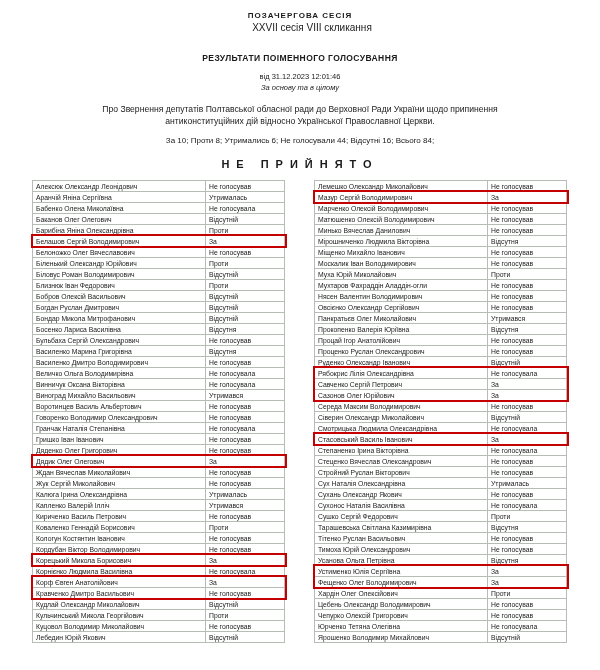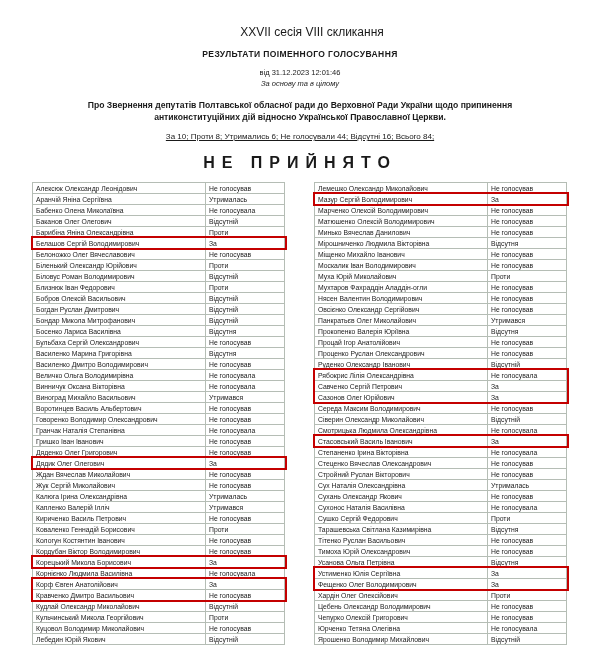--- a/index.html
+++ b/index.html
@@ -5,49 +5,50 @@
   :root { --box-color:#c40000; --cell-border:#b5bdb5; }
   * { box-sizing:border-box; }
   html,body { margin:0; padding:0; }
   body {
     width:600px; height:670px; background:#ffffff; color:#1a1a1a;
     font-family:"Liberation Sans", sans-serif; overflow:hidden;
   }
   .header { text-align:center; padding-top:7px; }
   .org { font-size:8px; letter-spacing:3px; }
   .session-type { font-size:8px; font-weight:bold; letter-spacing:1px; margin-top:4px; }
-  .session-num { font-size:12px; margin-top:18px;padding-left:24px; }
-  .doc-title { font-size:8.5px; font-weight:bold; margin-top:10px; letter-spacing:.4px; }
+  .session-num { font-size:10px; margin-top:2px;padding-left:24px; }
+  .doc-title { font-size:8.5px; font-weight:bold; margin-top:20px; letter-spacing:.4px; }
   .datetime { font-size:7.5px; margin-top:9px; }
   .basis { font-size:7.5px; margin-top:2px;font-style:italic; }
   .question {
-    font-size:8.6px; font-weight:bold; width:470px; margin:11px auto 0;
+    font-size:8.6px; font-weight:normal; width:470px; margin:11px auto 0;
     line-height:1.4; text-align:center;
   }
-  .totals { font-size:8px; margin-top:9px; text-align:center;text-decoration:underline; }
+  .totals { font-size:8px; margin-top:9px; text-align:center; }
   .result {
-    font-size:16px; font-weight:bold; letter-spacing:7px; margin-top:13px;
+    font-size:11px; font-weight:bold; letter-spacing:7px; margin-top:13px;
     text-align:center;
   }
   .columns { display:flex; justify-content:center; gap:28px; margin-top:11px; }
   .vote-table { width:254px; }
   .row { display:flex; margin-top:-1px; }
   .cell {
     border:1px solid var(--cell-border); height:12px; font-size:6.8px;
     padding:0 3px; display:flex; align-items:center; white-space:nowrap;
     overflow:hidden; background:#fff;
   }
   .name { width:174px; }
   .vote { width:80px; margin-left:-1px; }
   .boxed-group { outline:2px solid var(--box-color); outline-offset:-1px; position:relative; z-index:2; }
 </style>
 </head>
 <body>
 
 <div class="header">
+  <div class="session-type">ПОЗАЧЕРГОВА СЕСІЯ</div>
   <div class="session-num">XXVII сесія VIII скликання</div>
   <div class="doc-title">РЕЗУЛЬТАТИ ПОІМЕННОГО ГОЛОСУВАННЯ</div>
   <div class="datetime">від 31.12.2023 12:01:46</div>
   <div class="basis">За основу та в цілому</div>
   <div class="question">Про Звернення депутатів Полтавської обласної ради до Верховної Ради України щодо припинення антиконституційних дій відносно Української Православної Церкви.</div>
   <div class="totals">За 10; Проти 8; Утримались 6; Не голосували 44; Відсутні 16; Всього 84;</div>
   <div class="result">НЕ ПРИЙНЯТО</div>
 </div>
 
 <div class="columns">

